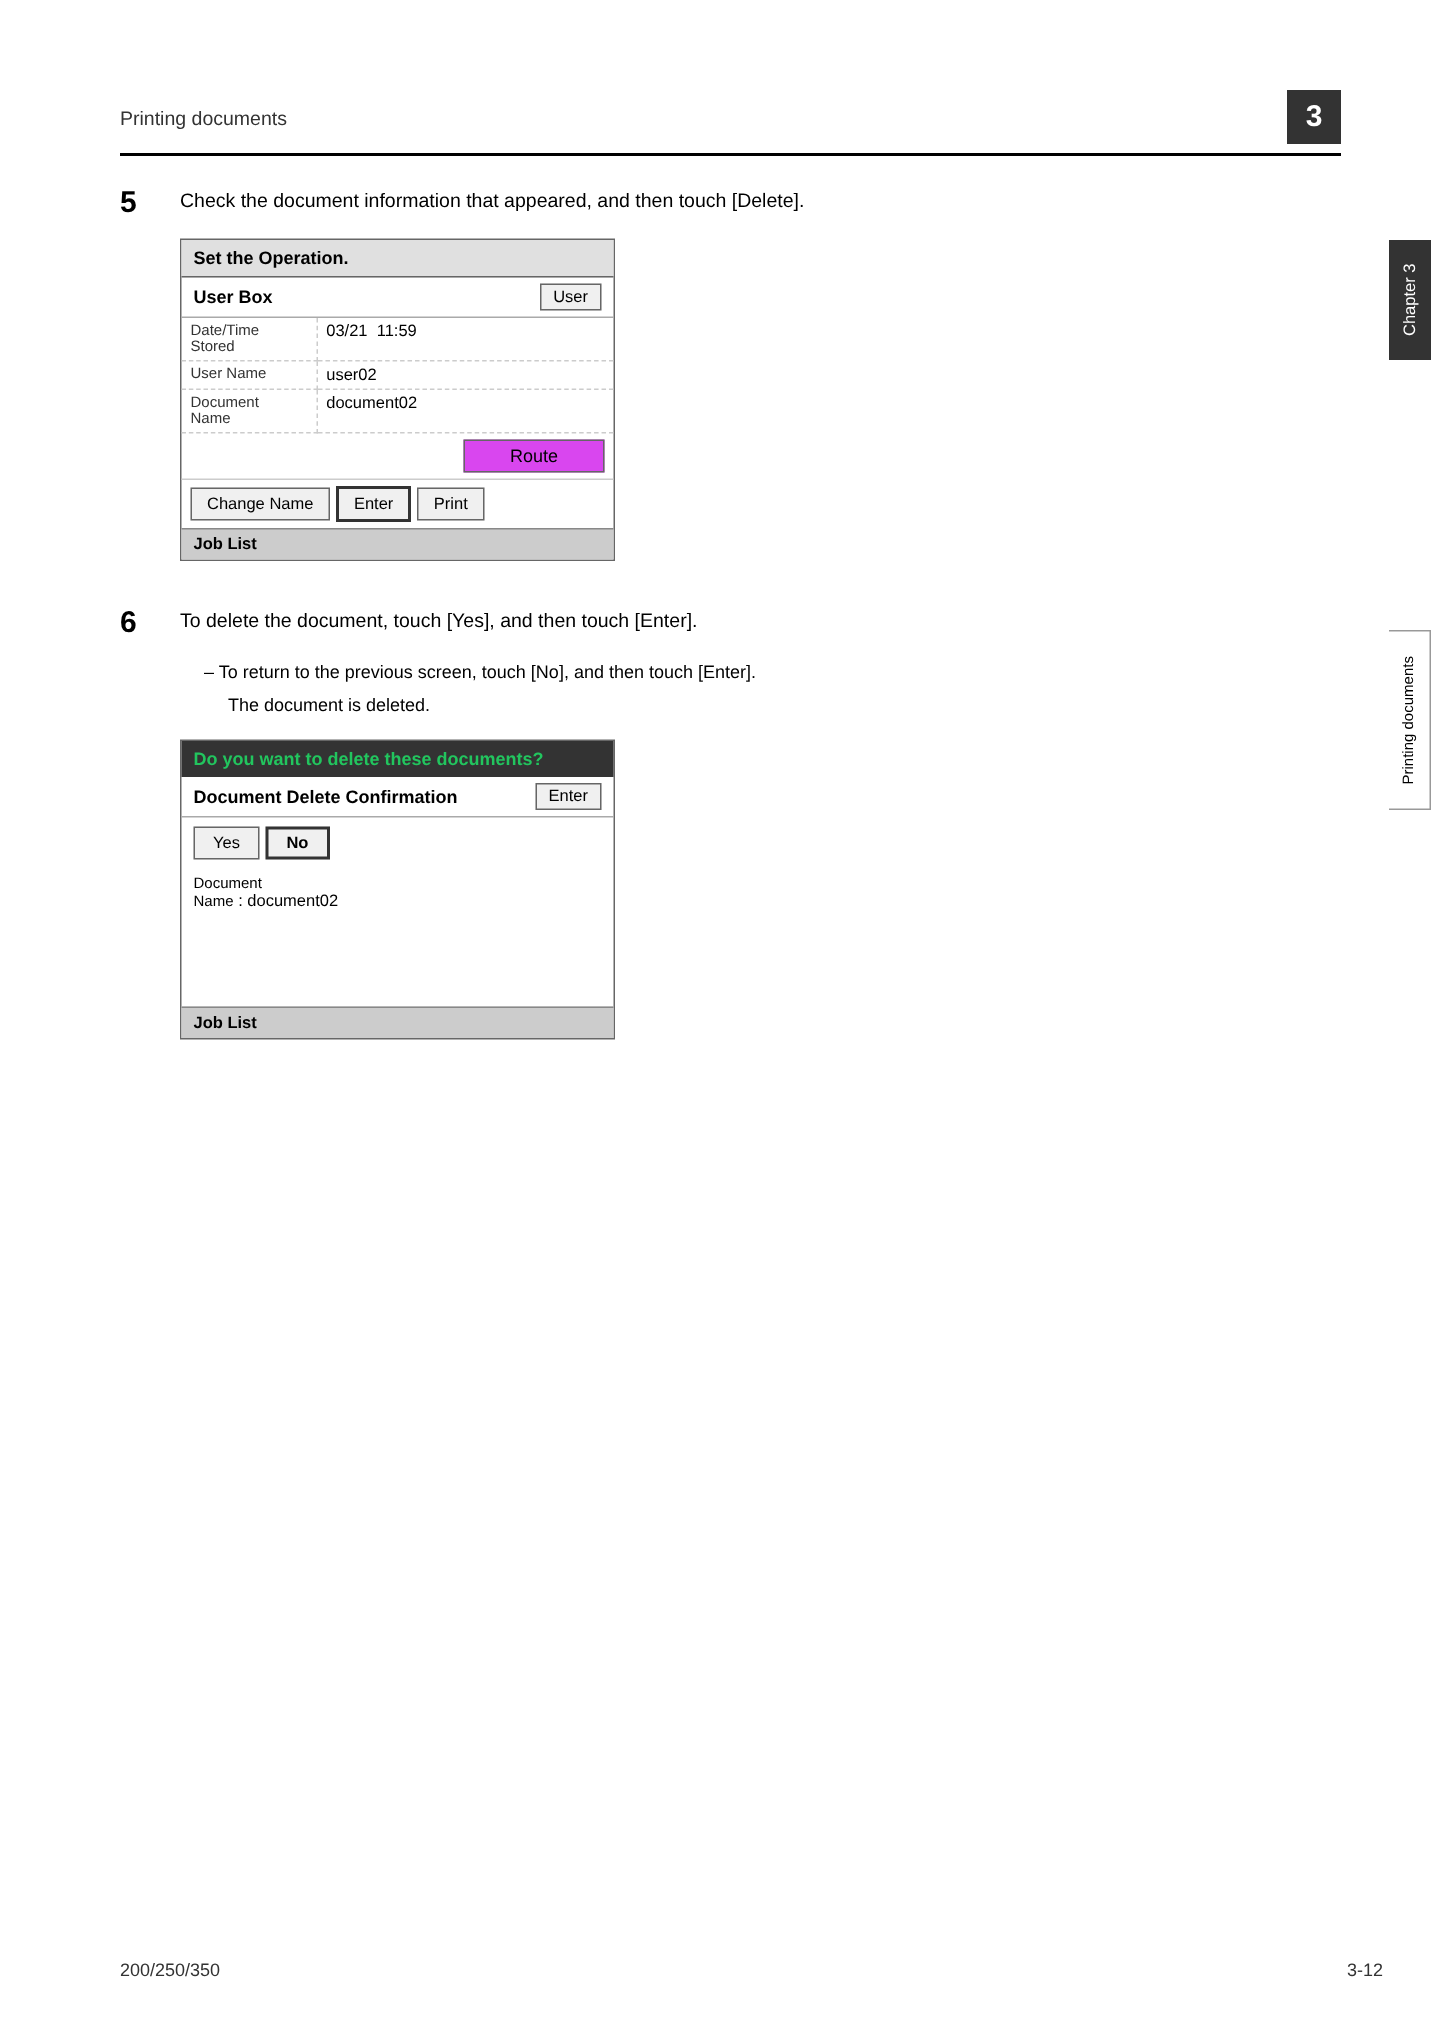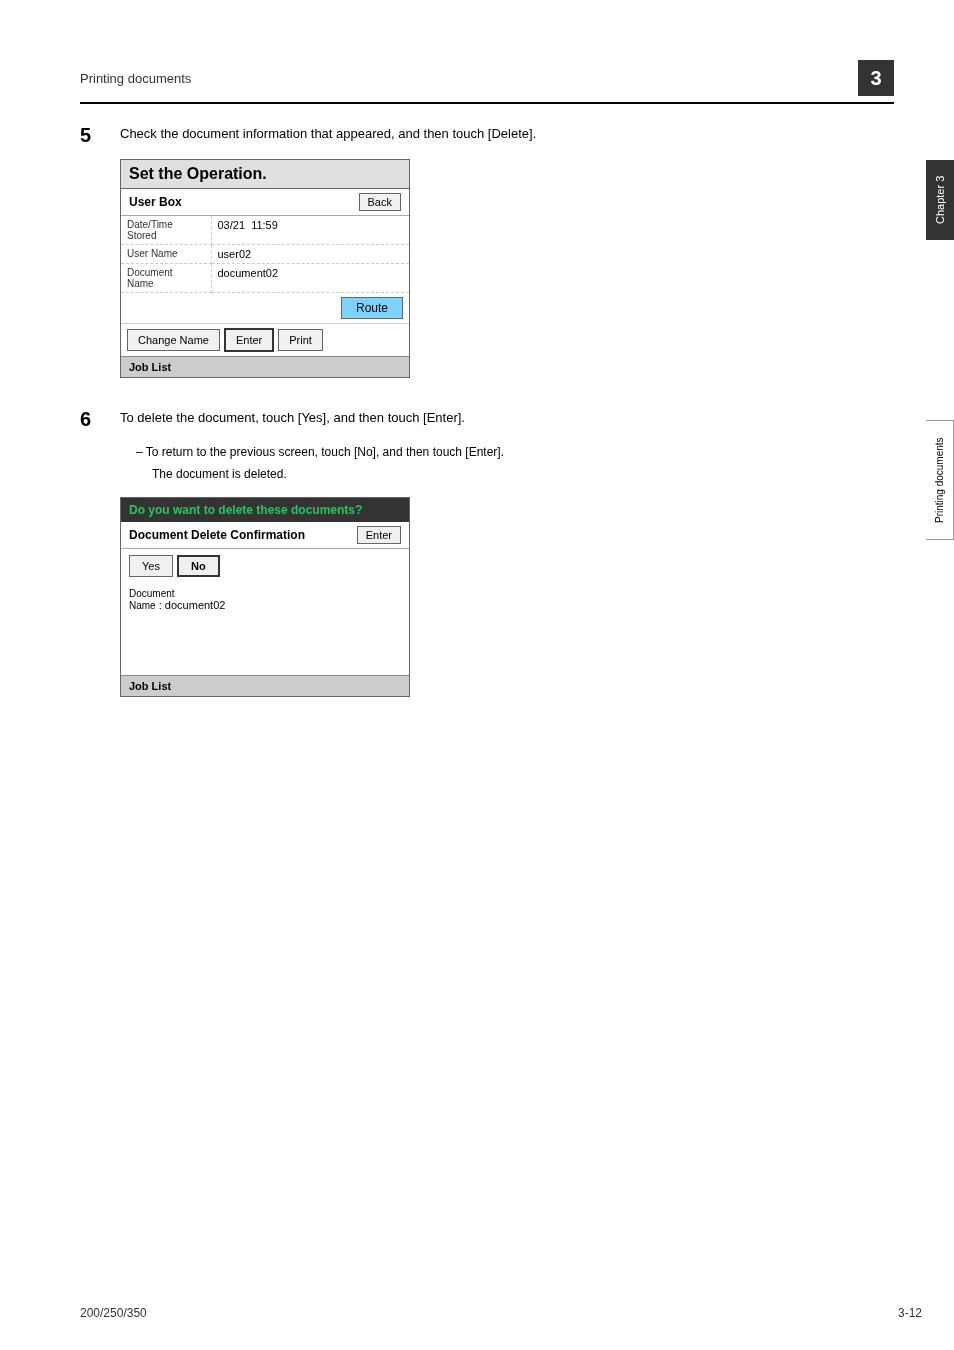--- a/index.html
+++ b/index.html
@@ -128,21 +128,21 @@
     .dialog-box {
       border: 1px solid #666;
       background: #fff;
       width: 290px;
       margin-top: 10px;
     }
 
     .dialog-title-bar {
       background: #e0e0e0;
       padding: 5px 8px;
-      font-size: 16px;
+      font-size: 12px;
       font-weight: bold;
       border-bottom: 1px solid #666;
     }
 
     .dialog-question-bar {
       background: #333;
       color: #22c55e;
       padding: 5px 8px;
       font-size: 12px;
       font-weight: bold;
@@ -196,23 +196,23 @@
     
     .route-row {
       display: flex;
       justify-content: flex-end;
       padding: 4px 6px;
       border-bottom: 1px solid #ccc;
     }
 
     .route-btn {
       border: 1px solid #666;
-      padding: 3px 14px;
-      font-size: 12px;
-      background: #7dd3fc;
+      padding: 3px 30px;
+      font-size: 12px;
+      background: #d946ef;
       cursor: pointer;
     }
 
     
     .action-row {
       display: flex;
       gap: 4px;
       padding: 4px 6px;
       align-items: center;
     }
@@ -306,21 +306,21 @@
 
     <div class="step-section">
       <div class="step-number">5</div>
       <div class="step-content">
         <div class="step-text">Check the document information that appeared, and then touch [Delete].</div>
 
         <div class="dialog-box">
           <div class="dialog-title-bar">Set the Operation.</div>
           <div class="dialog-header">
             <span class="dialog-header-label">User Box</span>
-            <button class="dialog-header-btn">Back</button>
+            <button class="dialog-header-btn">User</button>
           </div>
 
           <table class="info-table">
             <tbody>
                 <tr>
               <td class="label-cell">Date/Time<br>Stored</td>
               <td class="value-cell">03/21&nbsp;&nbsp;11:59</td>
             </tr>
             <tr>
               <td class="label-cell">User Name</td>

